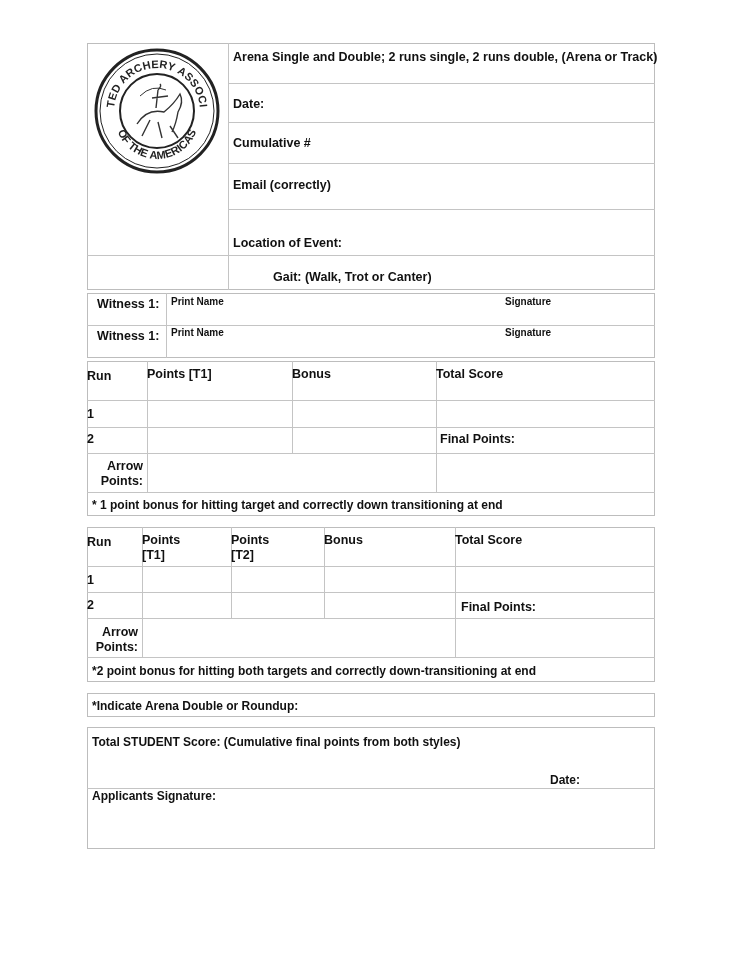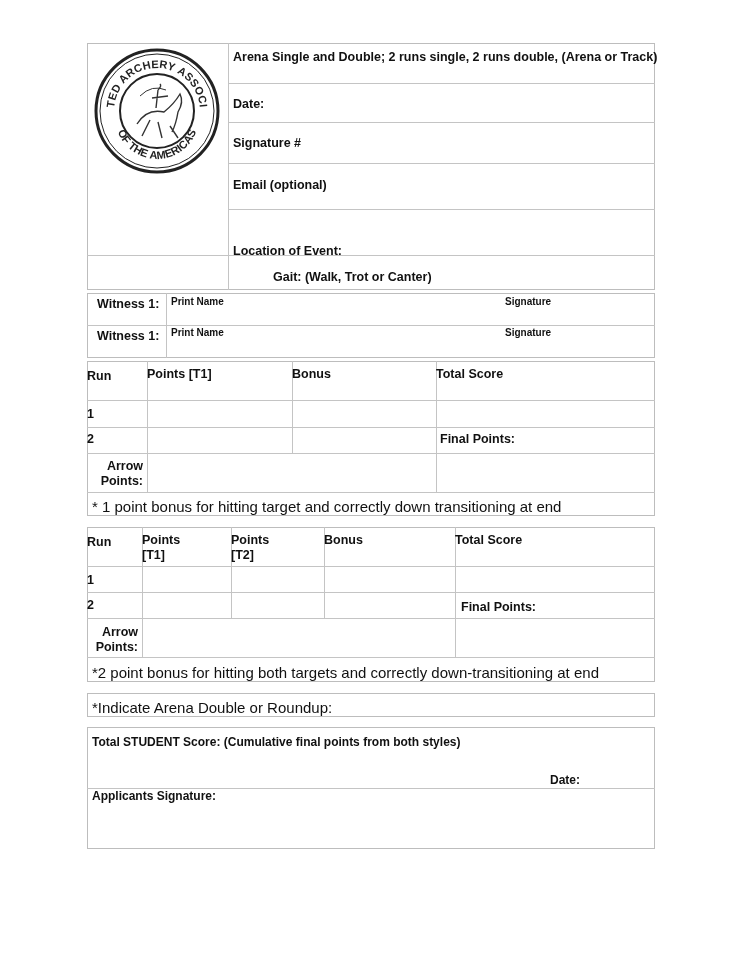--- a/index.html
+++ b/index.html
@@ -5,21 +5,21 @@
     html, body { margin: 0; padding: 0; background: #ffffff; }
     body { width: 742px; height: 960px; position: relative; font-family: "Liberation Sans", sans-serif; color: #111; overflow: hidden; }
     .box { position: absolute; left: 87px; width: 568px; border: 1px solid #bdbdbd; box-sizing: border-box; background: #fff; }
     .hline { position: absolute; height: 1px; background: #c4c4c4; }
     .vline { position: absolute; width: 1px; background: #c4c4c4; }
     .t { position: absolute; font-weight: bold; white-space: nowrap; }
     .n { position: absolute; white-space: nowrap; }
     .s13 { font-size: 12.5px; }
     .s12 { font-size: 12px; }
     .s10 { font-size: 10px; }
-    .s11 { font-size: 15px; }
+    .s11 { font-size: 12px; font-weight: bold; }
     .c { text-align: left; }
     .r { text-align: right; }
     .logo { position: absolute; left: 92px; top: 46px; width: 130px; height: 130px; }
   </style>
 </head>
 <body>
 
 <div class="box" style="top:43px; height:247px;"></div>
 <div class="vline" style="left:228px; top:43px; height:247px;"></div>
 <div class="hline" style="left:228px; top:83px; width:427px;"></div>
@@ -44,23 +44,23 @@
   </text>
   <g stroke="#333" stroke-width="1.4" fill="none">
     <path d="M45 78 Q55 62 72 66 Q82 58 88 48 Q92 56 86 66 Q84 78 80 86 M58 74 L50 90 M66 76 L70 92 M78 80 L86 92"></path>
     <path d="M64 62 L66 44 M60 52 L76 50 M66 44 Q70 40 68 38"></path>
     <path d="M48 50 Q60 38 74 44" stroke-width="1"></path>
   </g>
 </svg>
 
 <div class="t s13" style="left:233px; top:50px;">Arena Single and Double;  2 runs single, 2 runs double, (Arena or Track)</div>
 <div class="t s13" style="left:233px; top:97px;">Date:</div>
-<div class="t s13" style="left:233px; top:136px;">Signature #</div>
-<div class="t s13" style="left:233px; top:178px;">Email (optional)</div>
-<div class="t s13" style="left:233px; top:244px;">Location of Event:</div>
+<div class="t s13" style="left:233px; top:136px;">Cumulative #</div>
+<div class="t s13" style="left:233px; top:178px;">Email (correctly)</div>
+<div class="t s13" style="left:233px; top:236px;">Location of Event:</div>
 <div class="t s13" style="left:233px; top:270px;margin-left:40px;">Gait: (Walk, Trot or Canter)</div>
 
 <div class="box" style="top:293px; height:65px;"></div>
 <div class="vline" style="left:166px; top:293px; height:65px;"></div>
 <div class="hline" style="left:87px; top:325px; width:568px;"></div>
 
 <div>
   <div class="t s13" style="left:97px; top:297px;">Witness 1:</div>
   <div class="t s10" style="left:171px; top:296px;">Print Name</div>
   <div class="t s10" style="left:505px; top:296px;">Signature</div>

